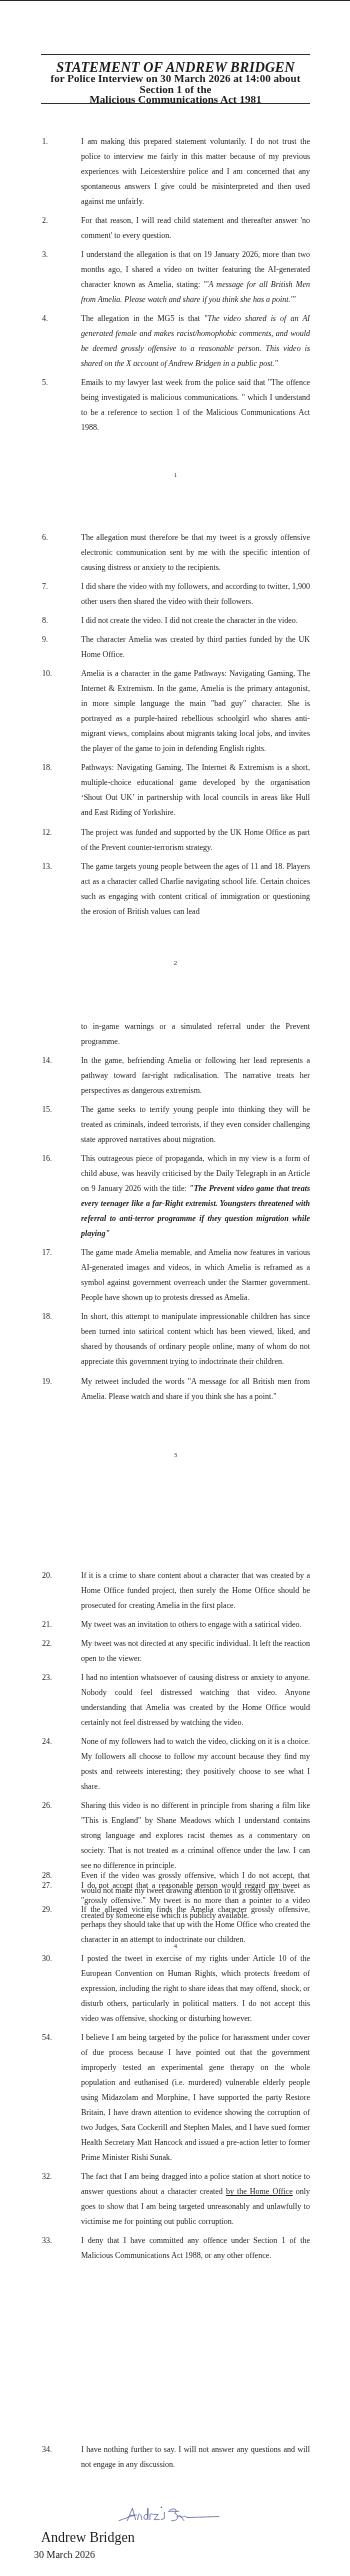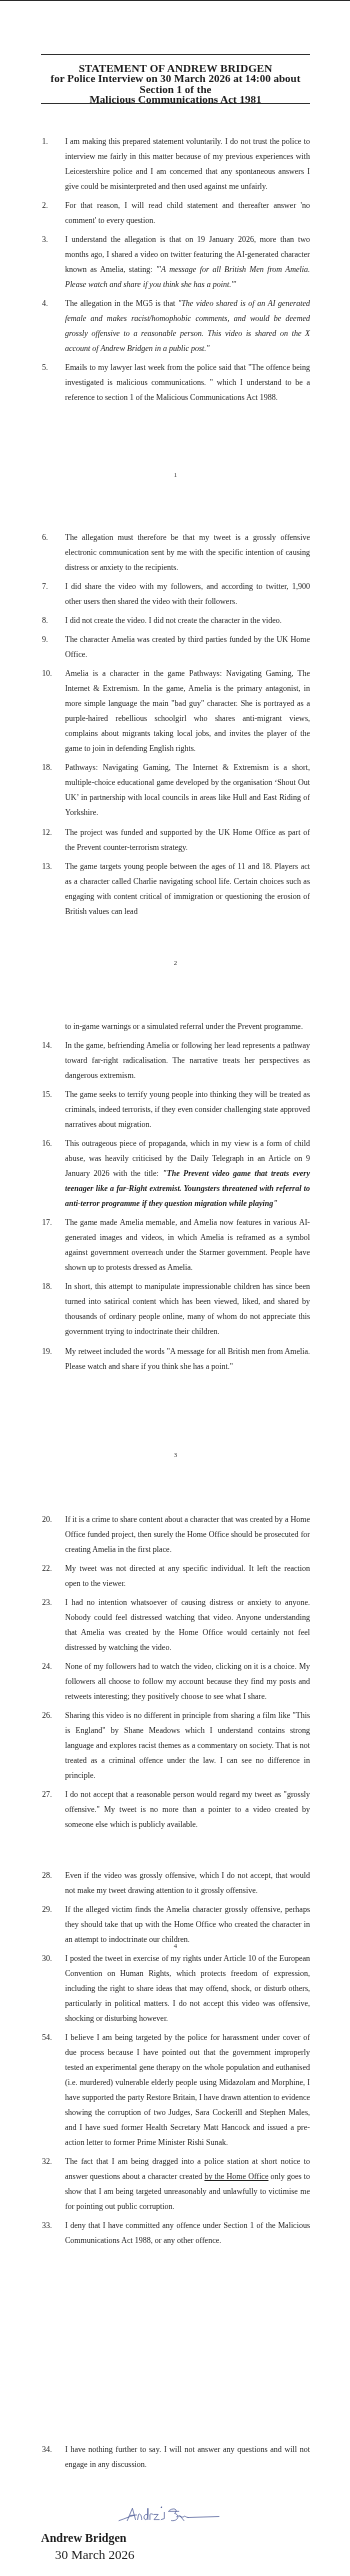--- a/index.html
+++ b/index.html
@@ -1,33 +1,33 @@
 <!DOCTYPE html>
 <html style="font-size:8.2px"><head>
 <meta charset="utf-8">
 <style>
   html, body { margin: 0; padding: 0; background: #ffffff; }
   body { width: 351px; height: 2605px; position: relative; overflow: hidden;
          font-family: "Liberation Serif", "DejaVu Serif", serif; color: #1e1e1e; }
   .top-border { position: absolute; left: 0; top: 0; width: 351px; height: 1px; background: #2a2a2a; }
   .rule { position: absolute; left: 41px; width: 269px; height: 1px; background: #2e2e2e; }
   .header { position: absolute; left: 41px; width: 269px; text-align: center; font-weight: bold; }
-  .header .title { font-size: 11px; line-height: 10.3px; letter-spacing: 0.1px; }
+  .header .title { font-size: 14px; line-height: 10.3px; letter-spacing: 0.1px; font-style: italic; }
   .header .sub { font-size: 11px; line-height: 10.3px; }
   .block { position: absolute; left: 41px; width: 269px; }
   .para { position: relative; font-size: 8px; line-height: 15px; margin: 0 0 4.1px 0; }
   .para .num { position: absolute; left: 1px; top: 0; width: 20.6px; }
-  .para .txt { margin-left: 24px; text-align: justify; }
+  .para .txt { margin-left: 40px; text-align: justify; }
   .it { font-style: italic; }
   .bi { font-style: italic; font-weight: bold; }
   .ul { text-decoration: underline; }
   .pageno { position: absolute; left: 0; width: 351px; text-align: center; font-size: 6.7px; line-height: 8.2px; color: #333; }
   .signature { position: absolute; left: 118px; top: 2505px; width: 103px; height: 23px; }
-  .sig-name { position: absolute; left: 41px; top: 2533px; font-size: 12px; line-height: 10.3px; font-weight: bold; }
-  .sig-date { position: absolute; left: 55px; top: 2550px; font-size: 13px; line-height: 10.3px; }
+  .sig-name { position: absolute; left: 41px; top: 2533px; font-size: 14px; line-height: 10.3px; }
+  .sig-date { position: absolute; left: 34px; top: 2550px; font-size: 10px; line-height: 10.3px; }
 </style>
 </head>
 <body>
 
 <div class="top-border"></div>
 
 <div class="rule" style="top:54px"></div>
 <div class="header" style="top:63px">
   <div class="title">STATEMENT OF ANDREW BRIDGEN</div>
   <div class="sub">for Police Interview on 30 March 2026 at 14:00 about Section 1 of the</div>
@@ -120,24 +120,28 @@
       <span class="num">18.</span>
       <div class="txt"><span>In short, this attempt to manipulate impressionable children has since been turned into satirical content which has been viewed, liked, and shared by thousands of ordinary people online, many of whom do not appreciate this government trying to indoctrinate their children.</span></div>
     </div>
     <div class="para">
       <span class="num">19.</span>
       <div class="txt"><span>My retweet included the words "A message for all British men from Amelia. Please watch and share if you think she has a point."</span></div>
     </div>
   </div>
 <div class="pageno" style="top:1451px">3</div>
 
-<div class="block" style="top:1512px">
+<div class="block" style="top:1568px">
     <div class="para">
       <span class="num">20.</span>
       <div class="txt"><span>If it is a crime to share content about a character that was created by a Home Office funded project, then surely the Home Office should be prosecuted for creating Amelia in the first place.</span></div>
+    </div>
+    <div class="para">
+      <span class="num">21.</span>
+      <div class="txt"><span>My tweet was an invitation to others to engage with a satirical video.</span></div>
     </div>
     <div class="para">
       <span class="num">22.</span>
       <div class="txt"><span>My tweet was not directed at any specific individual. It left the reaction open to the viewer.</span></div>
     </div>
     <div class="para">
       <span class="num">23.</span>
       <div class="txt"><span>I had no intention whatsoever of causing distress or anxiety to anyone. Nobody could feel distressed watching that video. Anyone understanding that Amelia was created by the Home Office would certainly not feel distressed by watching the video.</span></div>
     </div>
     <div class="para">

